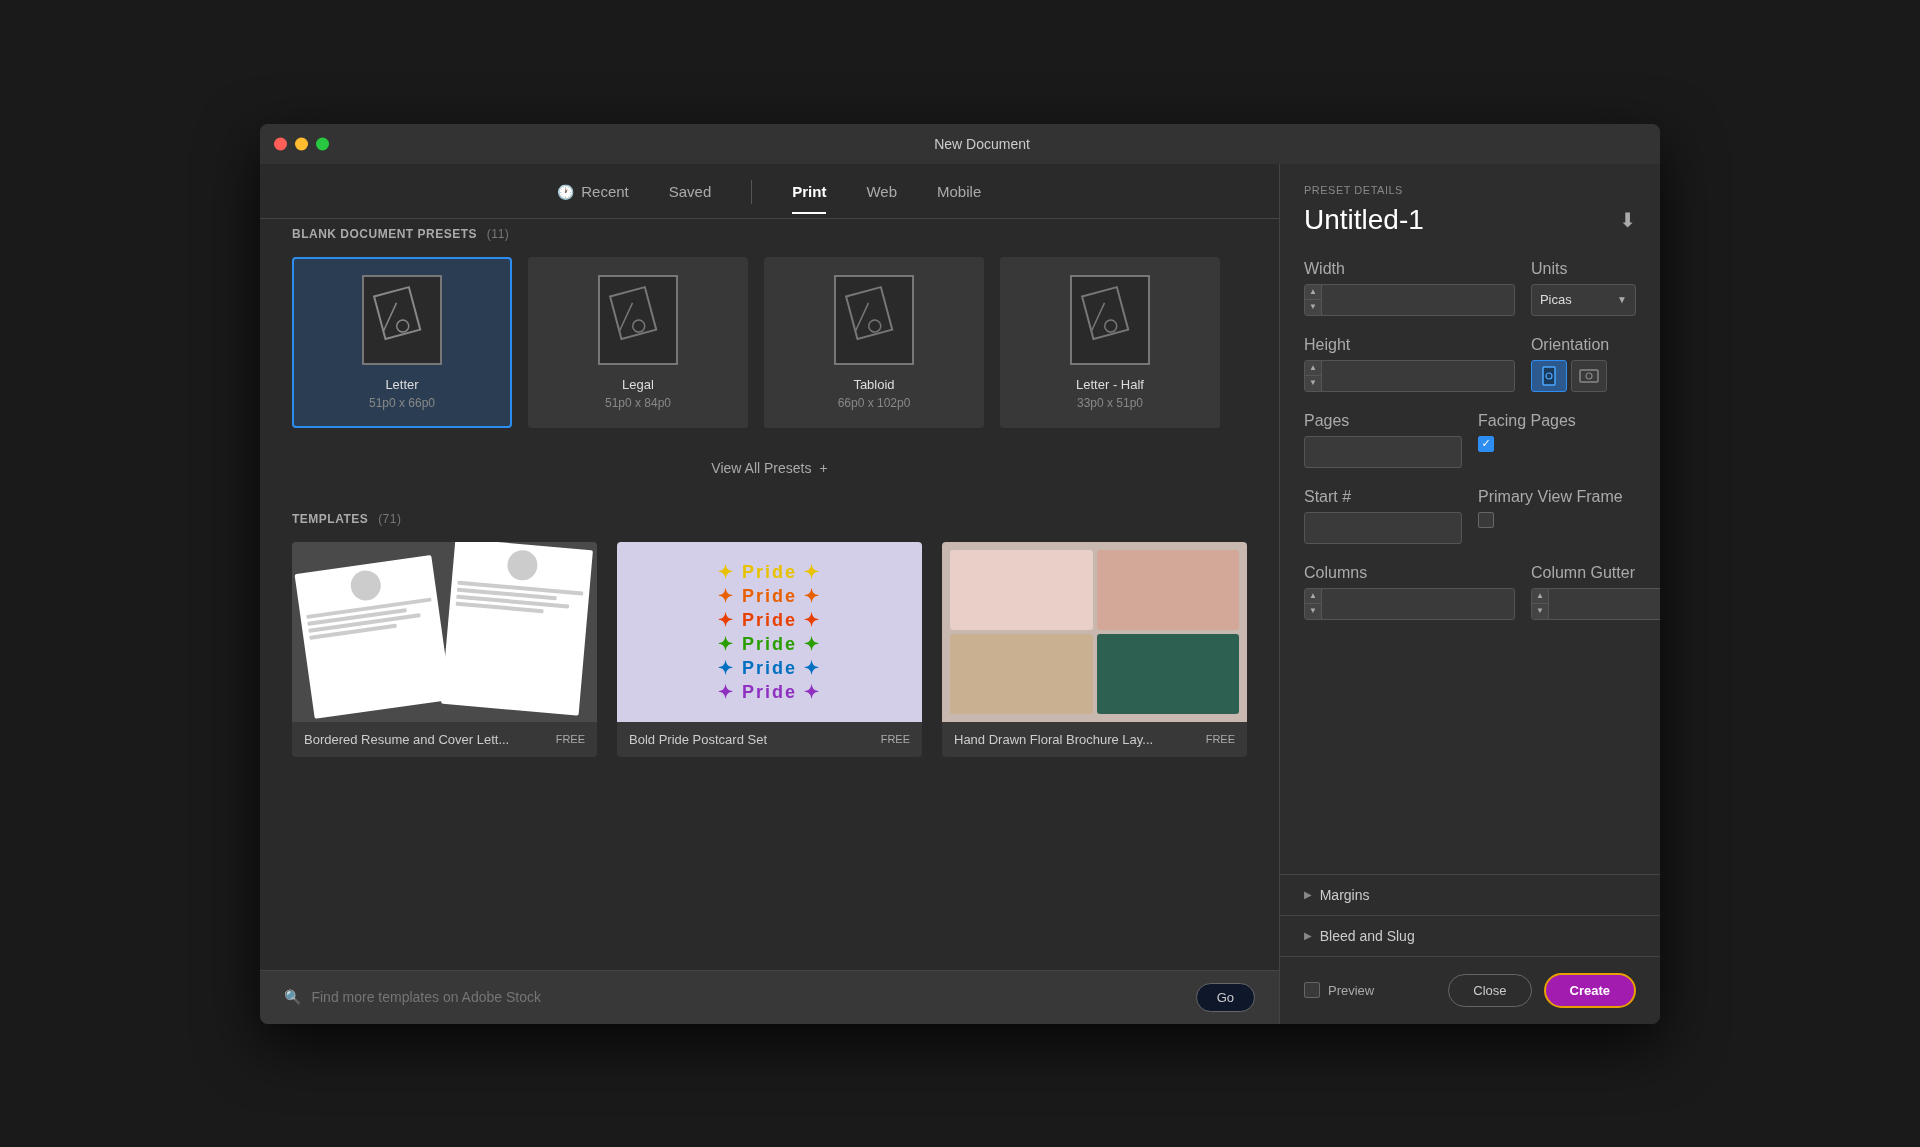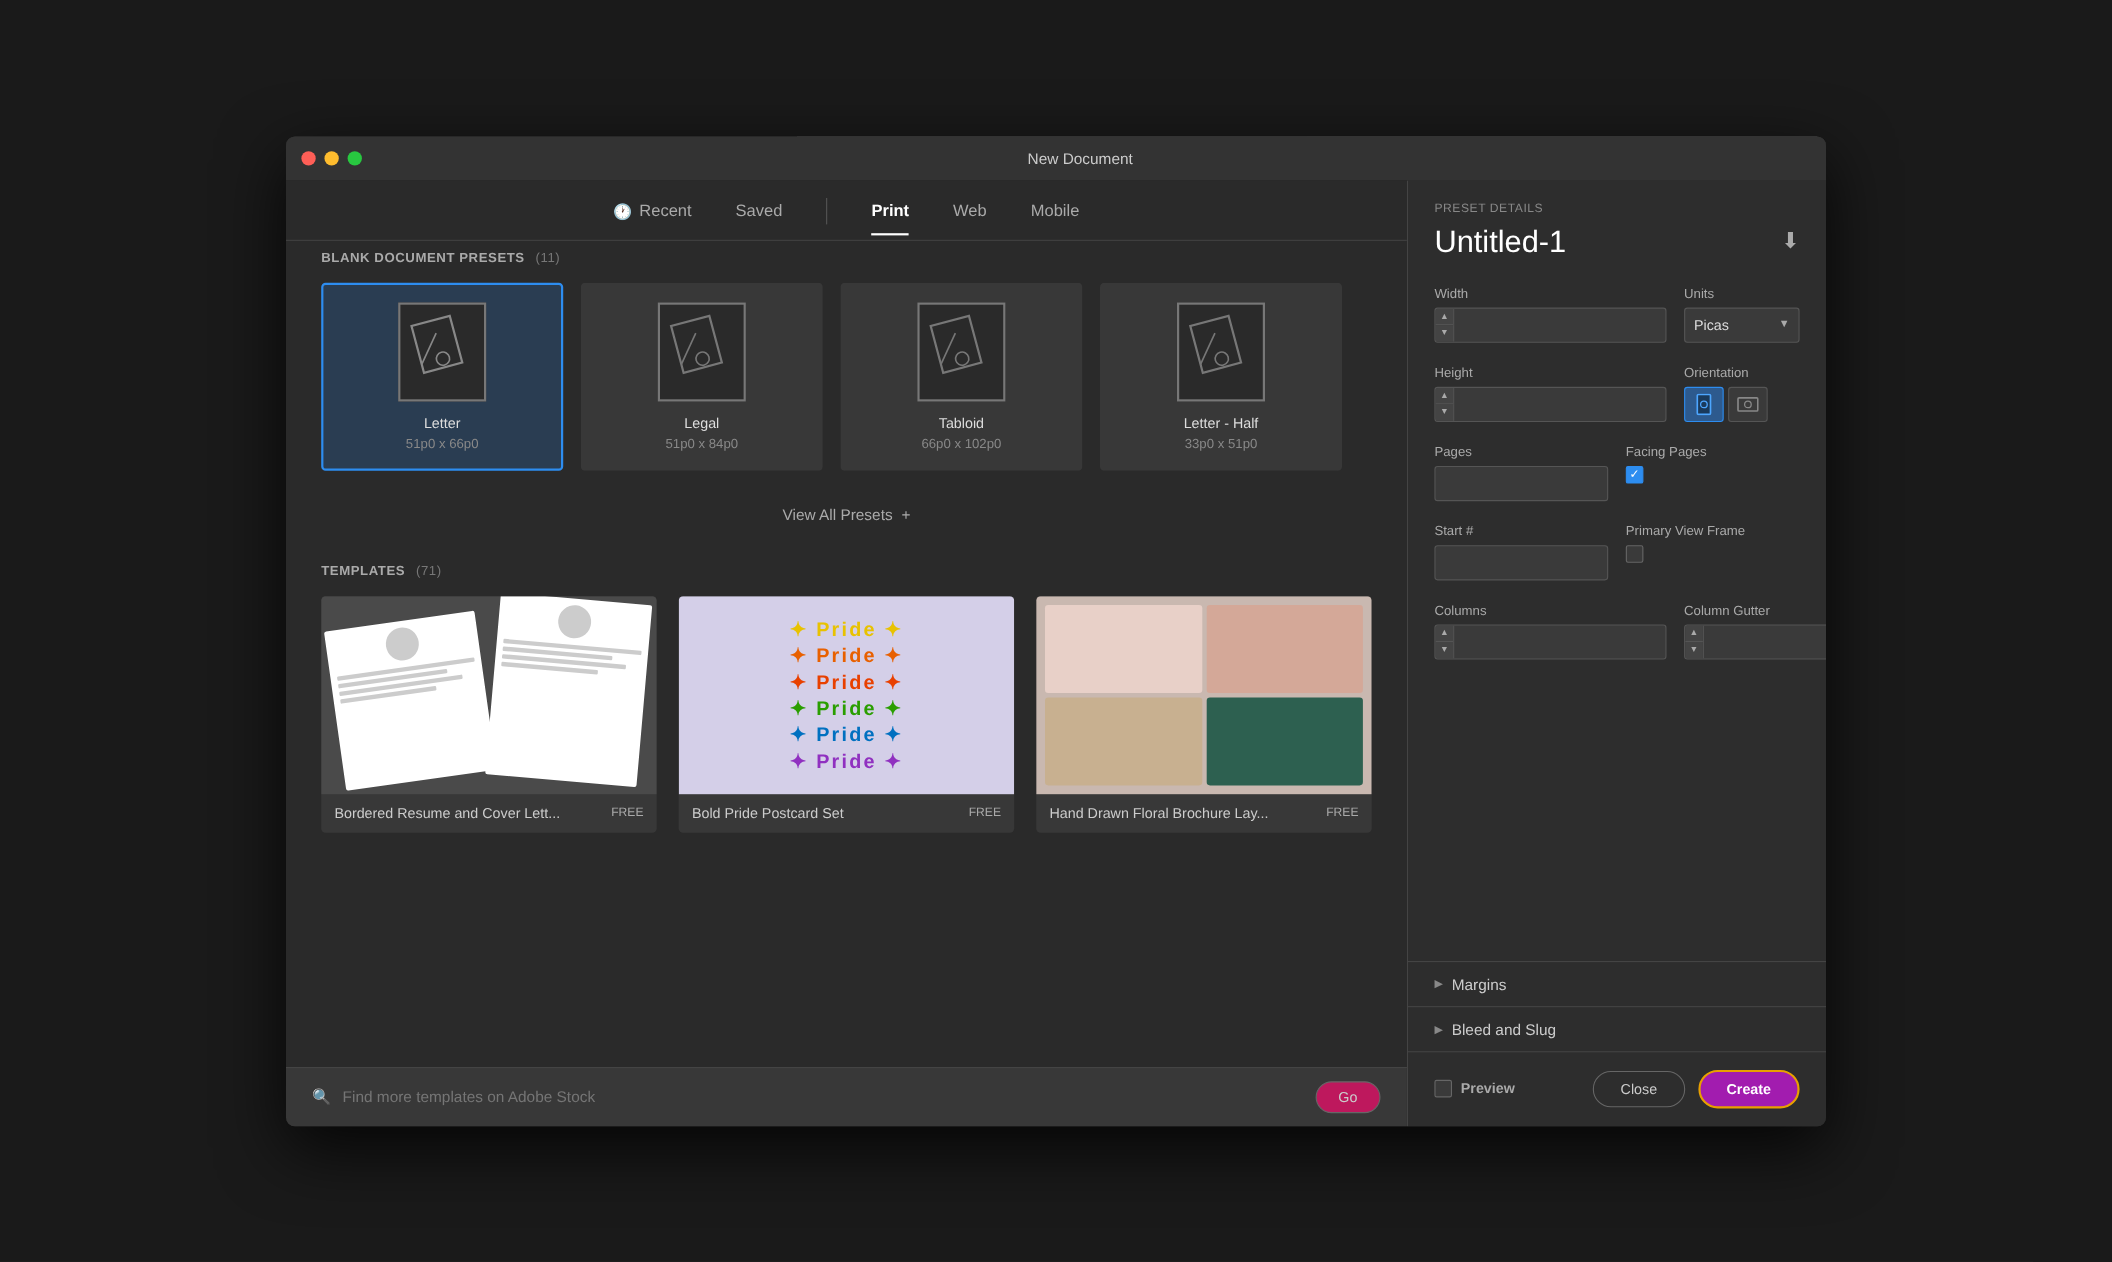--- a/index.html
+++ b/index.html
@@ -272,21 +272,21 @@
     }
     .search-input {
       background: transparent;
       border: none;
       outline: none;
       color: #888;
       font-size: 14px;
       flex: 1;
     }
     .go-btn {
-      background: #be185d;
+      background: #0f172a;
       border: 1px solid #666;
       border-radius: 50px;
       color: #ccc;
       font-size: 13px;
       padding: 6px 20px;
       cursor: pointer;
     }
 
     
     .right-panel {
@@ -332,21 +332,21 @@
     
     .form-row {
       display: flex;
       gap: 16px;
       margin-bottom: 20px;
     }
     .form-group {
       flex: 1;
     }
     .form-label {
-      font-size: 12px;
+      font-size: 16px;
       color: #aaa;
       margin-bottom: 6px;
       display: block;
     }
     .input-with-stepper {
       display: flex;
       align-items: center;
       background: #3a3a3a;
       border: 1px solid #555;
       border-radius: 3px;
@@ -488,24 +488,23 @@
     .bottom-actions {
       display: flex;
       align-items: center;
       justify-content: flex-end;
       padding: 16px 24px;
       border-top: 1px solid #444;
       gap: 12px;
     }
     .preview-row {
       display: flex;
-      align-items: flex-start;
+      align-items: center;
       gap: 8px;
       margin-right: auto;
-      font-weight: bold;
     }
     .preview-label {
       font-size: 13px;
       color: #aaa;
     }
     .close-btn {
       background: transparent;
       border: 1px solid #666;
       border-radius: 50px;
       color: #ccc;

